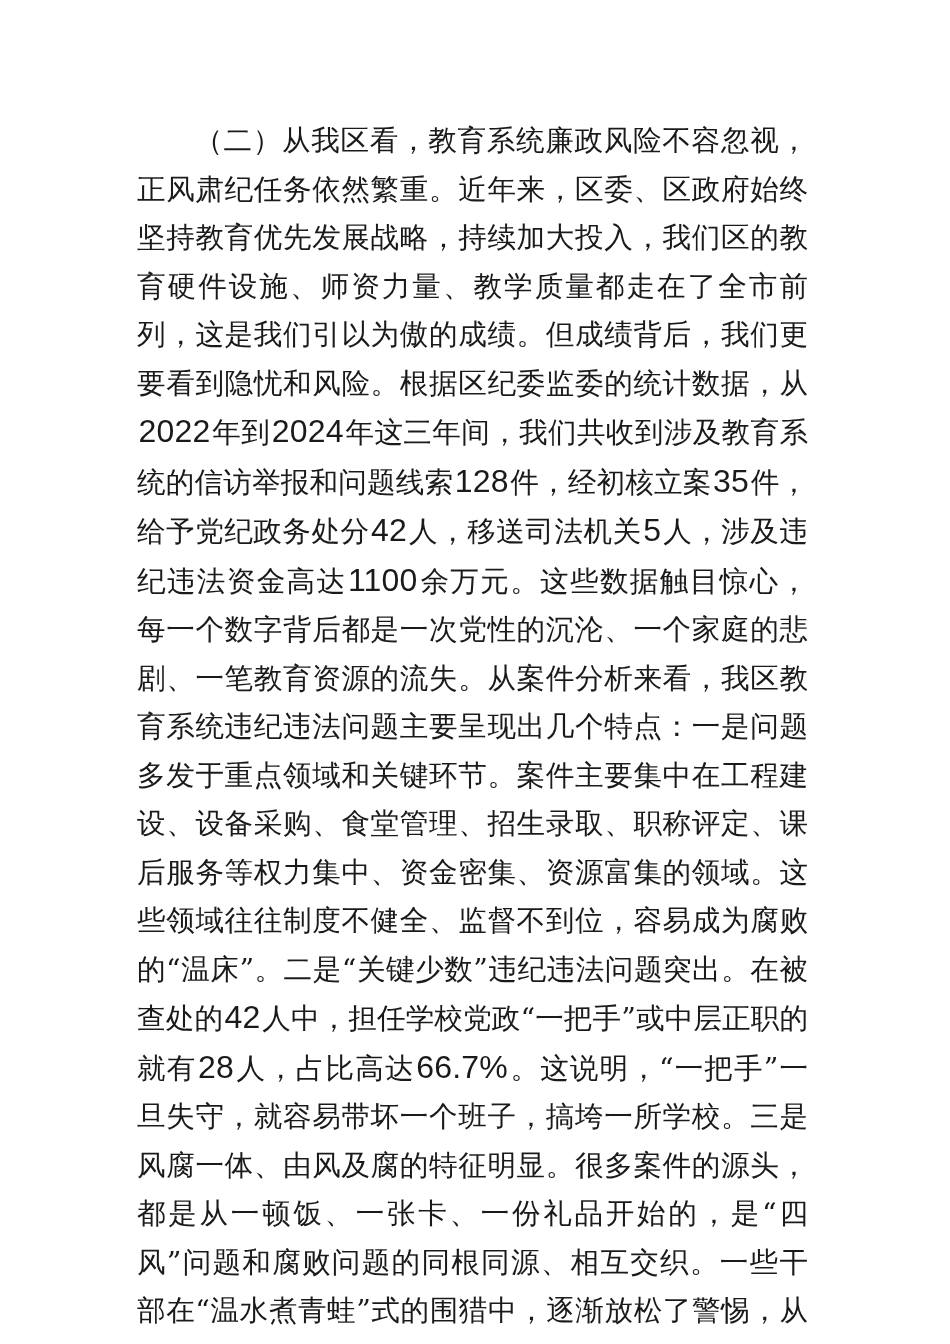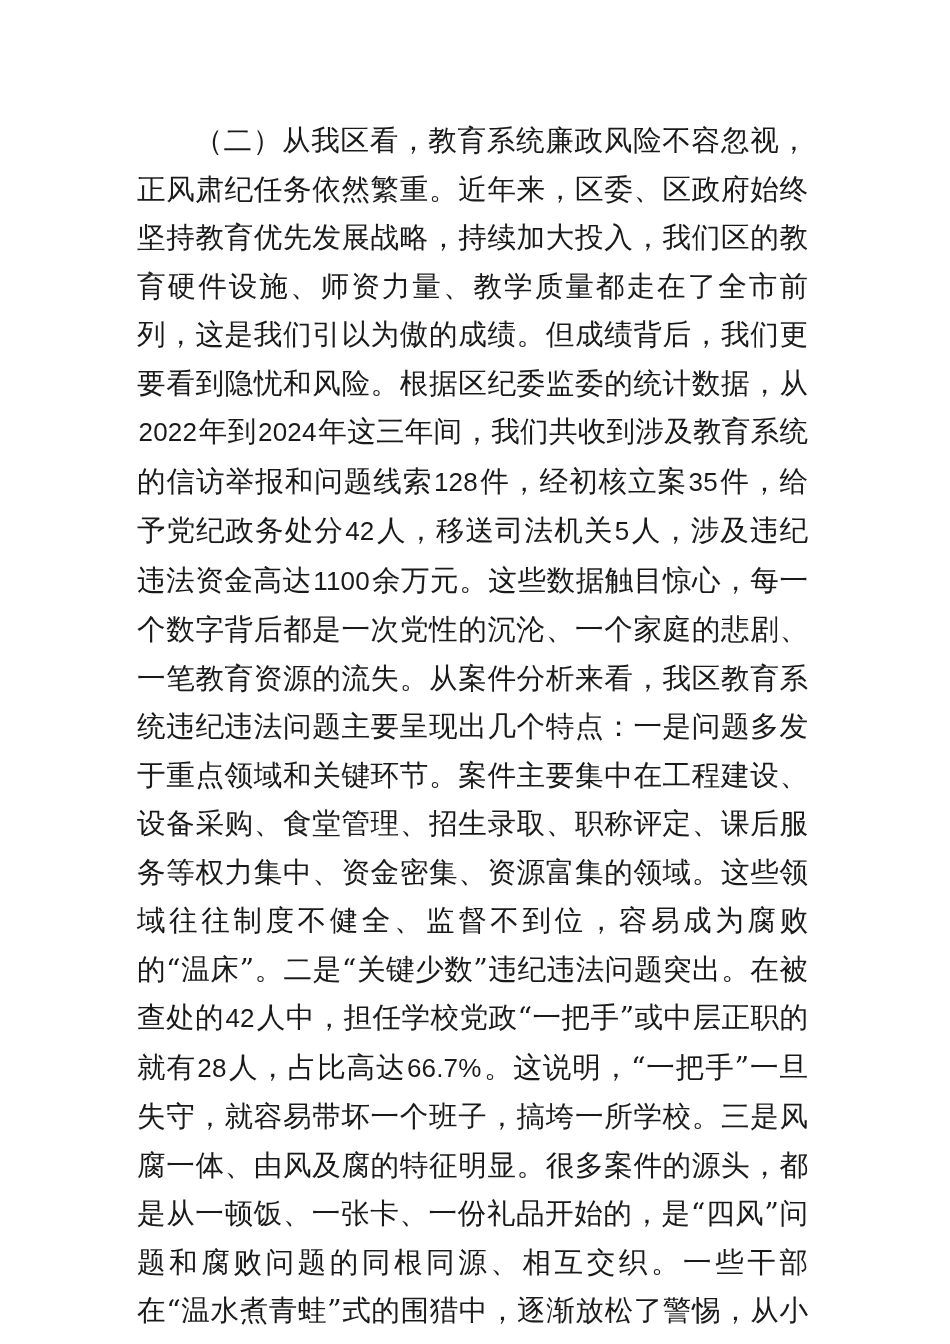--- a/index.html
+++ b/index.html
@@ -35,21 +35,21 @@
     text-justify: inter-ideograph;
     text-indent: 2em;
     letter-spacing: 0px;
     word-spacing: 0px;
     -webkit-font-smoothing: antialiased;
   }
 
   
   .para .num {
     font-family: "Liberation Sans", "DejaVu Sans", sans-serif;
-    font-size: 26px;
+    font-size: 32px;
     letter-spacing: 0.2px;
     padding: 0 1.5px;
   }
 </style>
 </head>
 <body>
 
 <div class="page">
   <div class="doc-body">
     <p class="para">（二）从我区看，教育系统廉政风险不容忽视，正风肃纪任务依然繁重。近年来，区委、区政府始终坚持教育优先发展战略，持续加大投入，我们区的教育硬件设施、师资力量、教学质量都走在了全市前列，这是我们引以为傲的成绩。但成绩背后，我们更要看到隐忧和风险。根据区纪委监委的统计数据，从<span class="num">2022</span>年到<span class="num">2024</span>年这三年间，我们共收到涉及教育系统的信访举报和问题线索<span class="num">128</span>件，经初核立案<span class="num">35</span>件，给予党纪政务处分<span class="num">42</span>人，移送司法机关<span class="num">5</span>人，涉及违纪违法资金高达<span class="num">1100</span>余万元。这些数据触目惊心，每一个数字背后都是一次党性的沉沦、一个家庭的悲剧、一笔教育资源的流失。从案件分析来看，我区教育系统违纪违法问题主要呈现出几个特点：一是问题多发于重点领域和关键环节。案件主要集中在工程建设、设备采购、食堂管理、招生录取、职称评定、课后服务等权力集中、资金密集、资源富集的领域。这些领域往往制度不健全、监督不到位，容易成为腐败的“温床”。二是“关键少数”违纪违法问题突出。在被查处的<span class="num">42</span>人中，担任学校党政“一把手”或中层正职的就有<span class="num">28</span>人，占比高达<span class="num">66.7%</span>。这说明，“一把手”一旦失守，就容易带坏一个班子，搞垮一所学校。三是风腐一体、由风及腐的特征明显。很多案件的源头，都是从一顿饭、一张卡、一份礼品开始的，是“四风”问题和腐败问题的同根同源、相互交织。一些干部在“温水煮青蛙”式的围猎中，逐渐放松了警惕，从小节失守滑向了腐败的深渊。这些发生在我们身边的案例，是对我们最直接、最深刻的警示。我们必须彻底摒弃“看客”心态，不能把别人的教</p>

